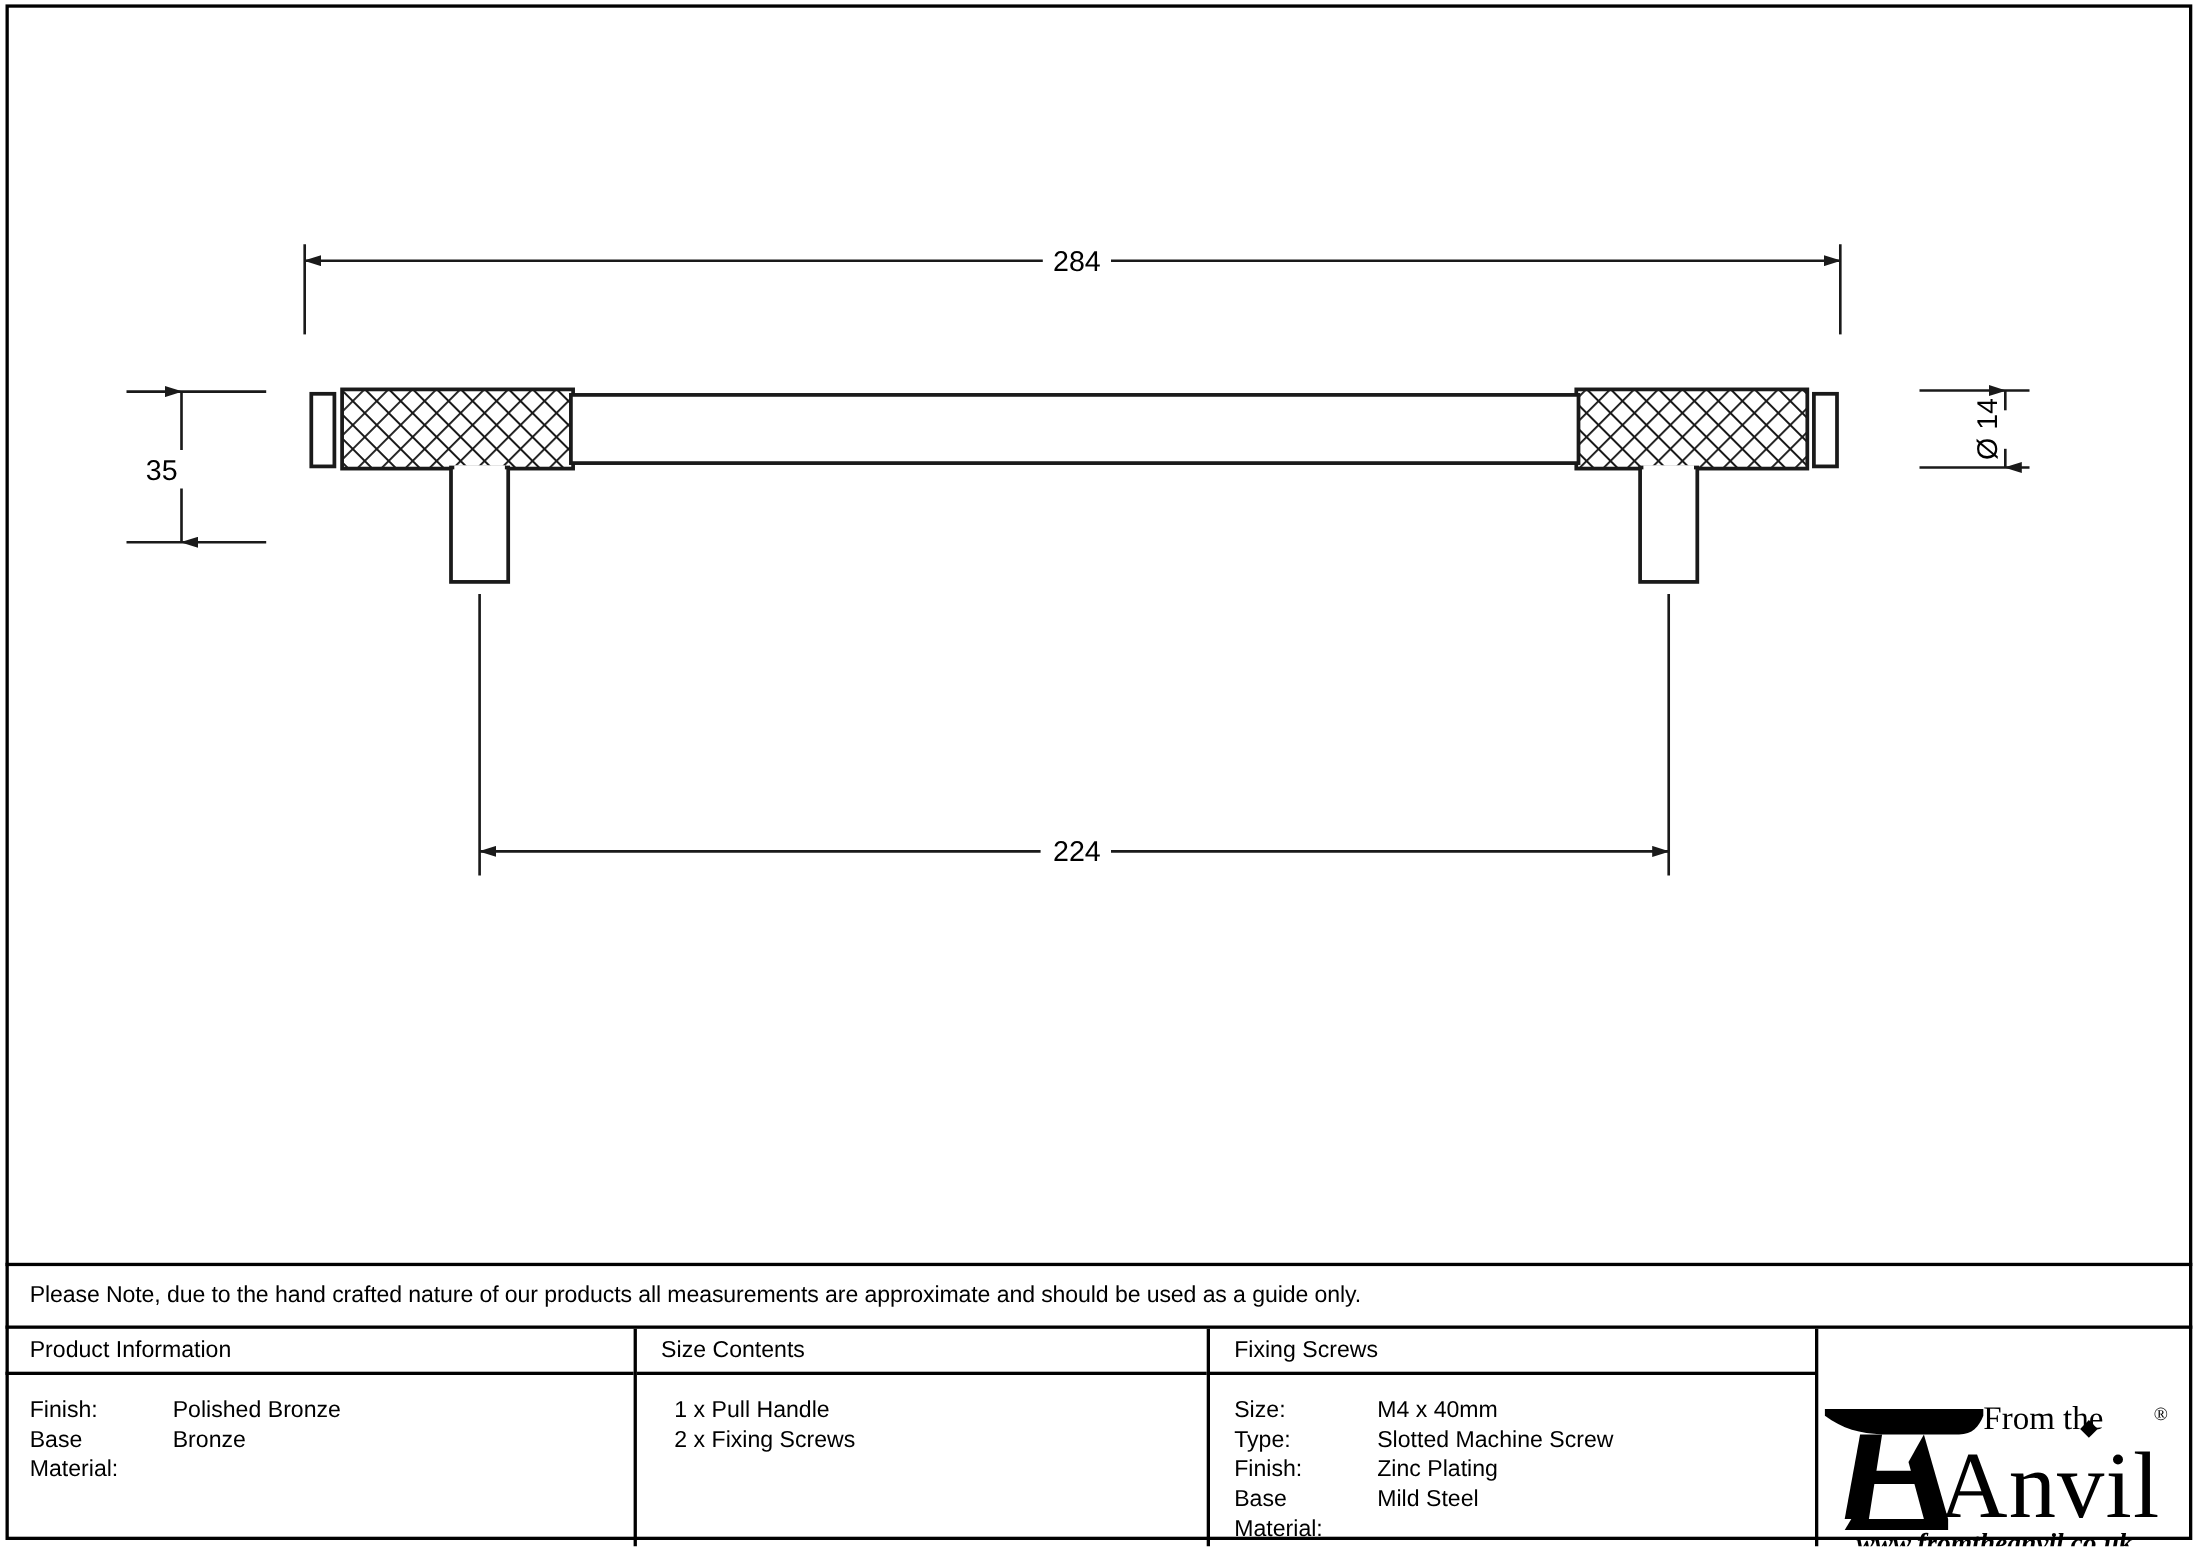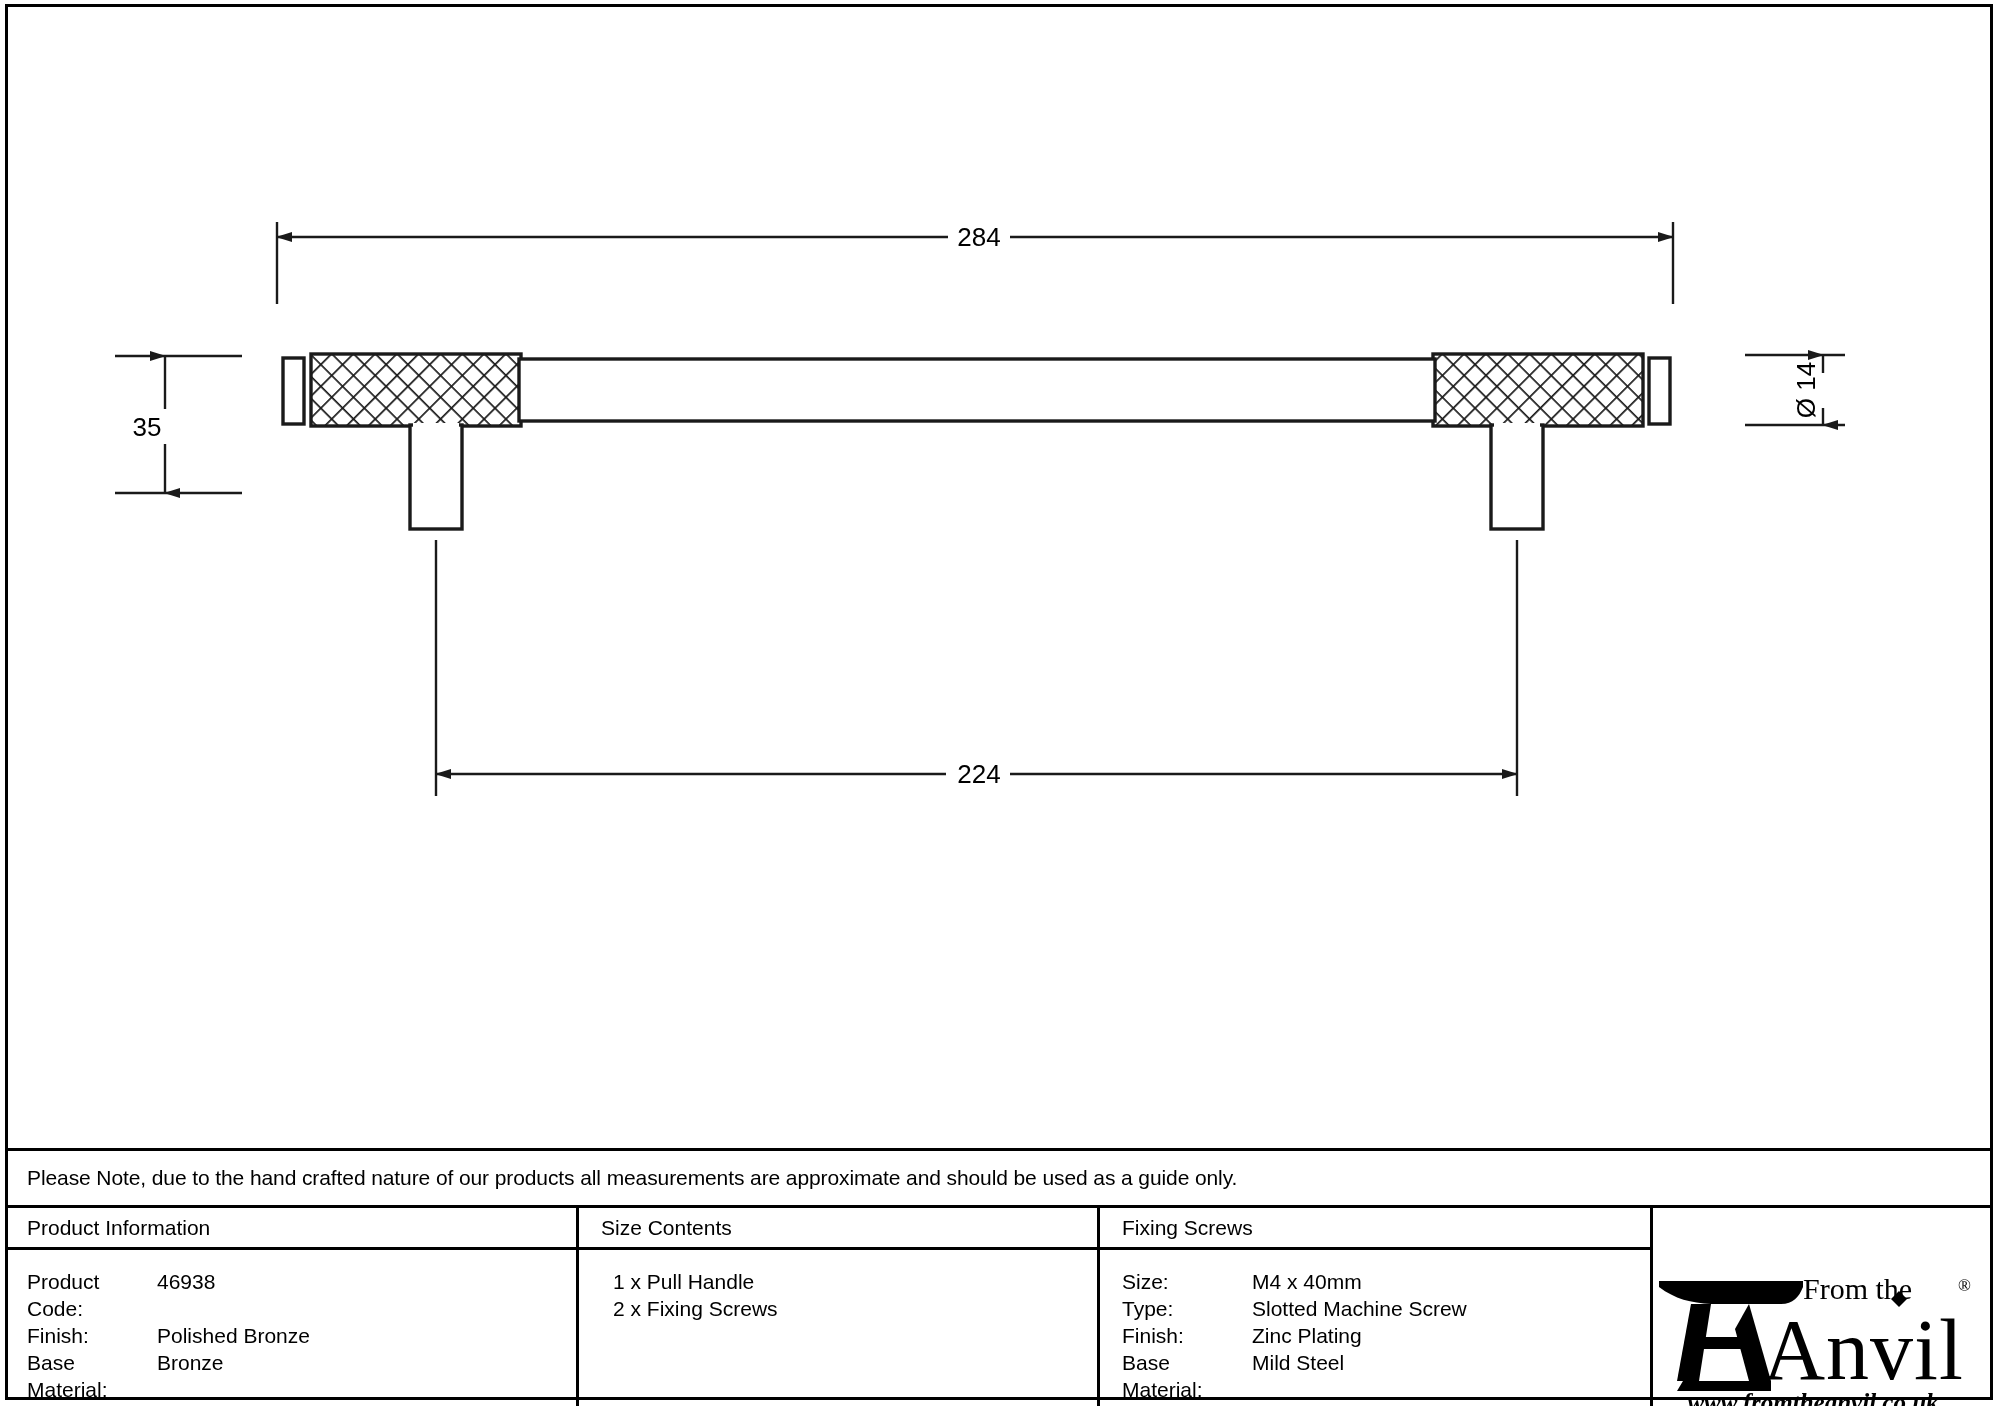--- a/index.html
+++ b/index.html
@@ -228,24 +228,20 @@
     <div class="note-row">
       <div class="note-text">Please Note, due to the hand crafted nature of our products all measurements are approximate and should be used as a guide only.</div>
     </div>
 
     <div class="cols">
 
       <div class="col" style="left:0px; width:571px;">
         <div class="col-head">Product Information</div>
         <div class="col-body">
           <div class="kv">
-            <span class="k">Product Code:</span>
-            <span class="v">46938</span>
-          </div>
-          <div class="kv">
             <span class="k">Finish:</span>
             <span class="v">Polished Bronze</span>
           </div>
           <div class="kv">
             <span class="k">Base Material:</span>
             <span class="v">Bronze</span>
           </div>
         </div>
       </div>
 

